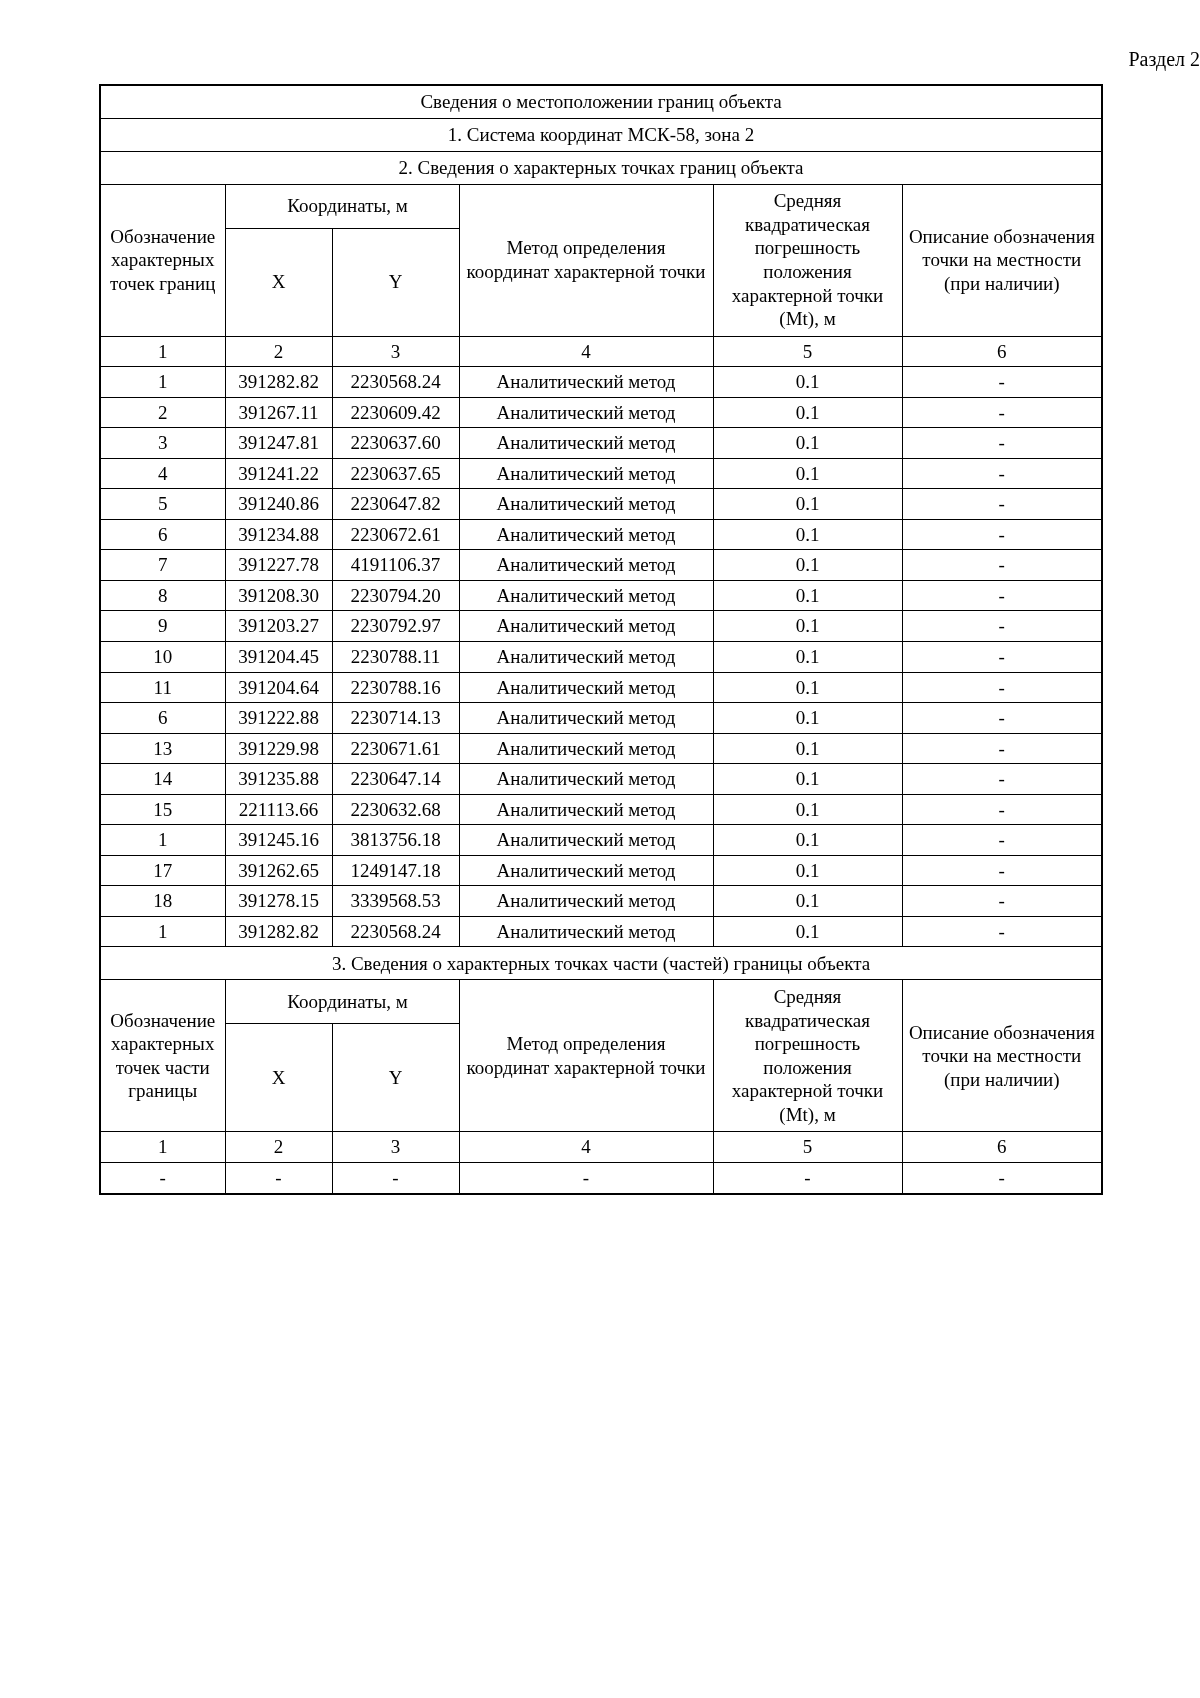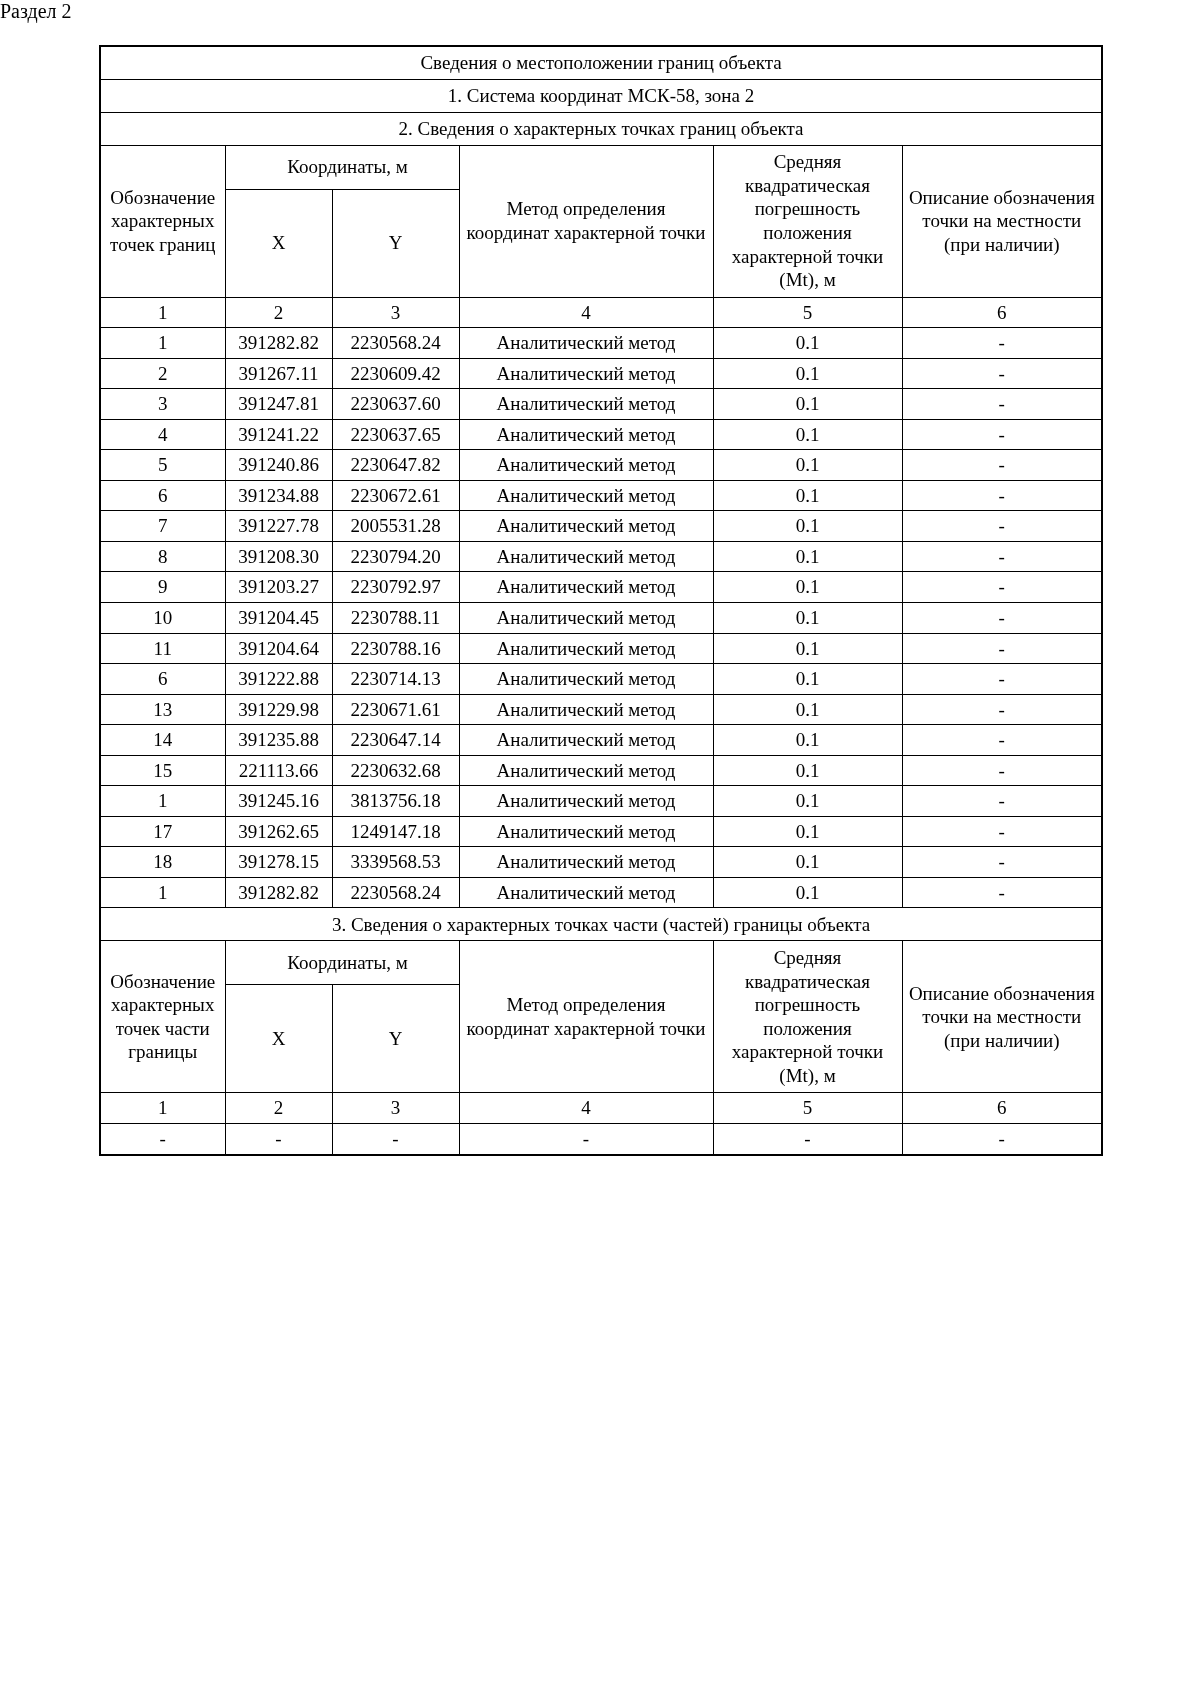--- a/index.html
+++ b/index.html
@@ -9,28 +9,29 @@
     color: #000000;
   }
   .page {
     position: relative;
     width: 1200px;
     height: 1698px;
     background: #ffffff;
     overflow: hidden;
   }
   .heading {
-    text-align: left;
+    padding-top: 48px;
+    text-align: right;
     font-size: 20px;
   }
   table.doc-table {
     border-collapse: collapse;
     table-layout: fixed;
     width: 1002px;
-    margin-top: 22px;
+    margin-top: 13px;
     margin-left: 99px;
     border: 2px solid #000;
   }
   table.doc-table td {
     border: 1px solid #000;
     text-align: center;
     vertical-align: middle;
     font-size: 19px;
     line-height: 1.24;
     padding: 3px 5px;
@@ -140,21 +141,21 @@
     <td>6</td>
     <td>391234.88</td>
     <td>2230672.61</td>
     <td>Аналитический метод</td>
     <td>0.1</td>
     <td>-</td>
   </tr>
         <tr class="data-row">
     <td>7</td>
     <td>391227.78</td>
-    <td>2005531.28</td>
+    <td>4191106.37</td>
     <td>Аналитический метод</td>
     <td>0.1</td>
     <td>-</td>
   </tr>
         <tr class="data-row">
     <td>8</td>
     <td>391208.30</td>
     <td>2230794.20</td>
     <td>Аналитический метод</td>
     <td>0.1</td>

